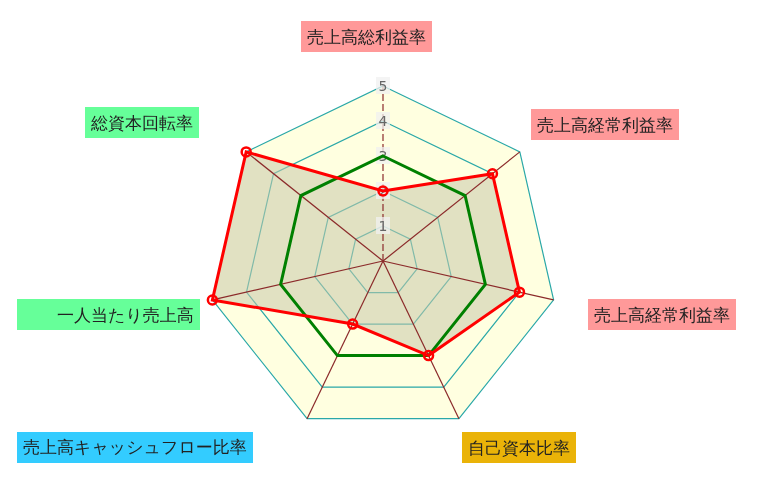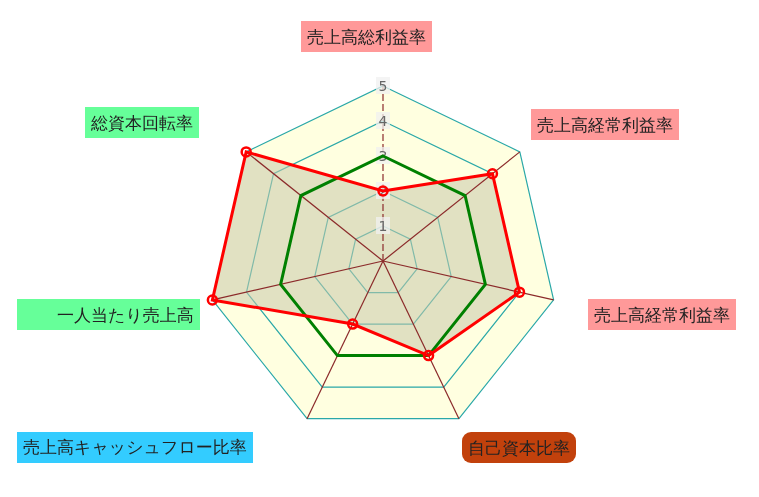--- a/index.html
+++ b/index.html
@@ -45,16 +45,16 @@
     <circle cx="519.4899077054553" cy="292.152930753884" r="4.5" fill="none" stroke="#ff0000" stroke-width="2.5"></circle>
     <circle cx="428.55779260734363" cy="355.601731129754" r="4.5" fill="none" stroke="#ff0000" stroke-width="2.5"></circle>
     <circle cx="352.6281382617709" cy="324.06782075316937" r="4.5" fill="none" stroke="#ff0000" stroke-width="2.5"></circle>
     <circle cx="212.38761536818086" cy="299.94116344235505" r="4.5" fill="none" stroke="#ff0000" stroke-width="2.5"></circle>
     <circle cx="246.17949056809476" cy="151.88928467472167" r="4.5" fill="none" stroke="#ff0000" stroke-width="2.5"></circle>
   </svg>
 
 <div class="axis-label" style="left:301px;top:21px;background:#ff9999;">売上高総利益率</div>
 <div class="axis-label" style="left:531px;top:109px;background:#ff9999;">売上高経常利益率</div>
 <div class="axis-label" style="left:571px;top:299px;background:#ff9999;margin-left:17px;">売上高経常利益率</div>
-<div class="axis-label" style="left:462px;top:432px;background:#c2410c;border-radius:9px;">自己資本比率</div>
+<div class="axis-label" style="left:462px;top:432px;background:#eab308;">自己資本比率</div>
 <div class="axis-label" style="left:17px;top:432px;background:#33ccff;font-family:Liberation Serif, serif;">売上高キャッシュフロー比率</div>
 <div class="axis-label" style="left:17px;top:299px;background:#66ff99;padding-left:40px;">一人当たり売上高</div>
 <div class="axis-label" style="left:85px;top:107px;background:#66ff99;">総資本回転率</div>
 
 </body></html>

